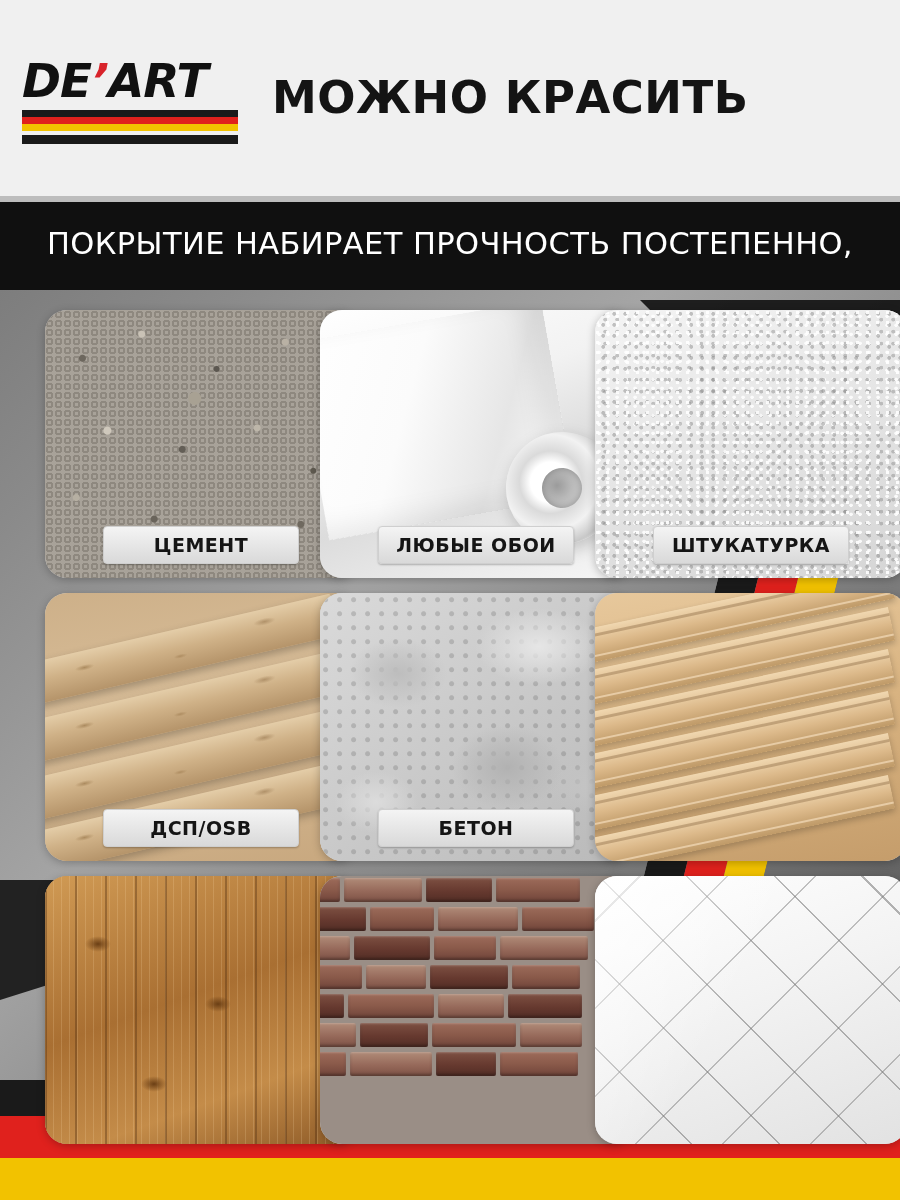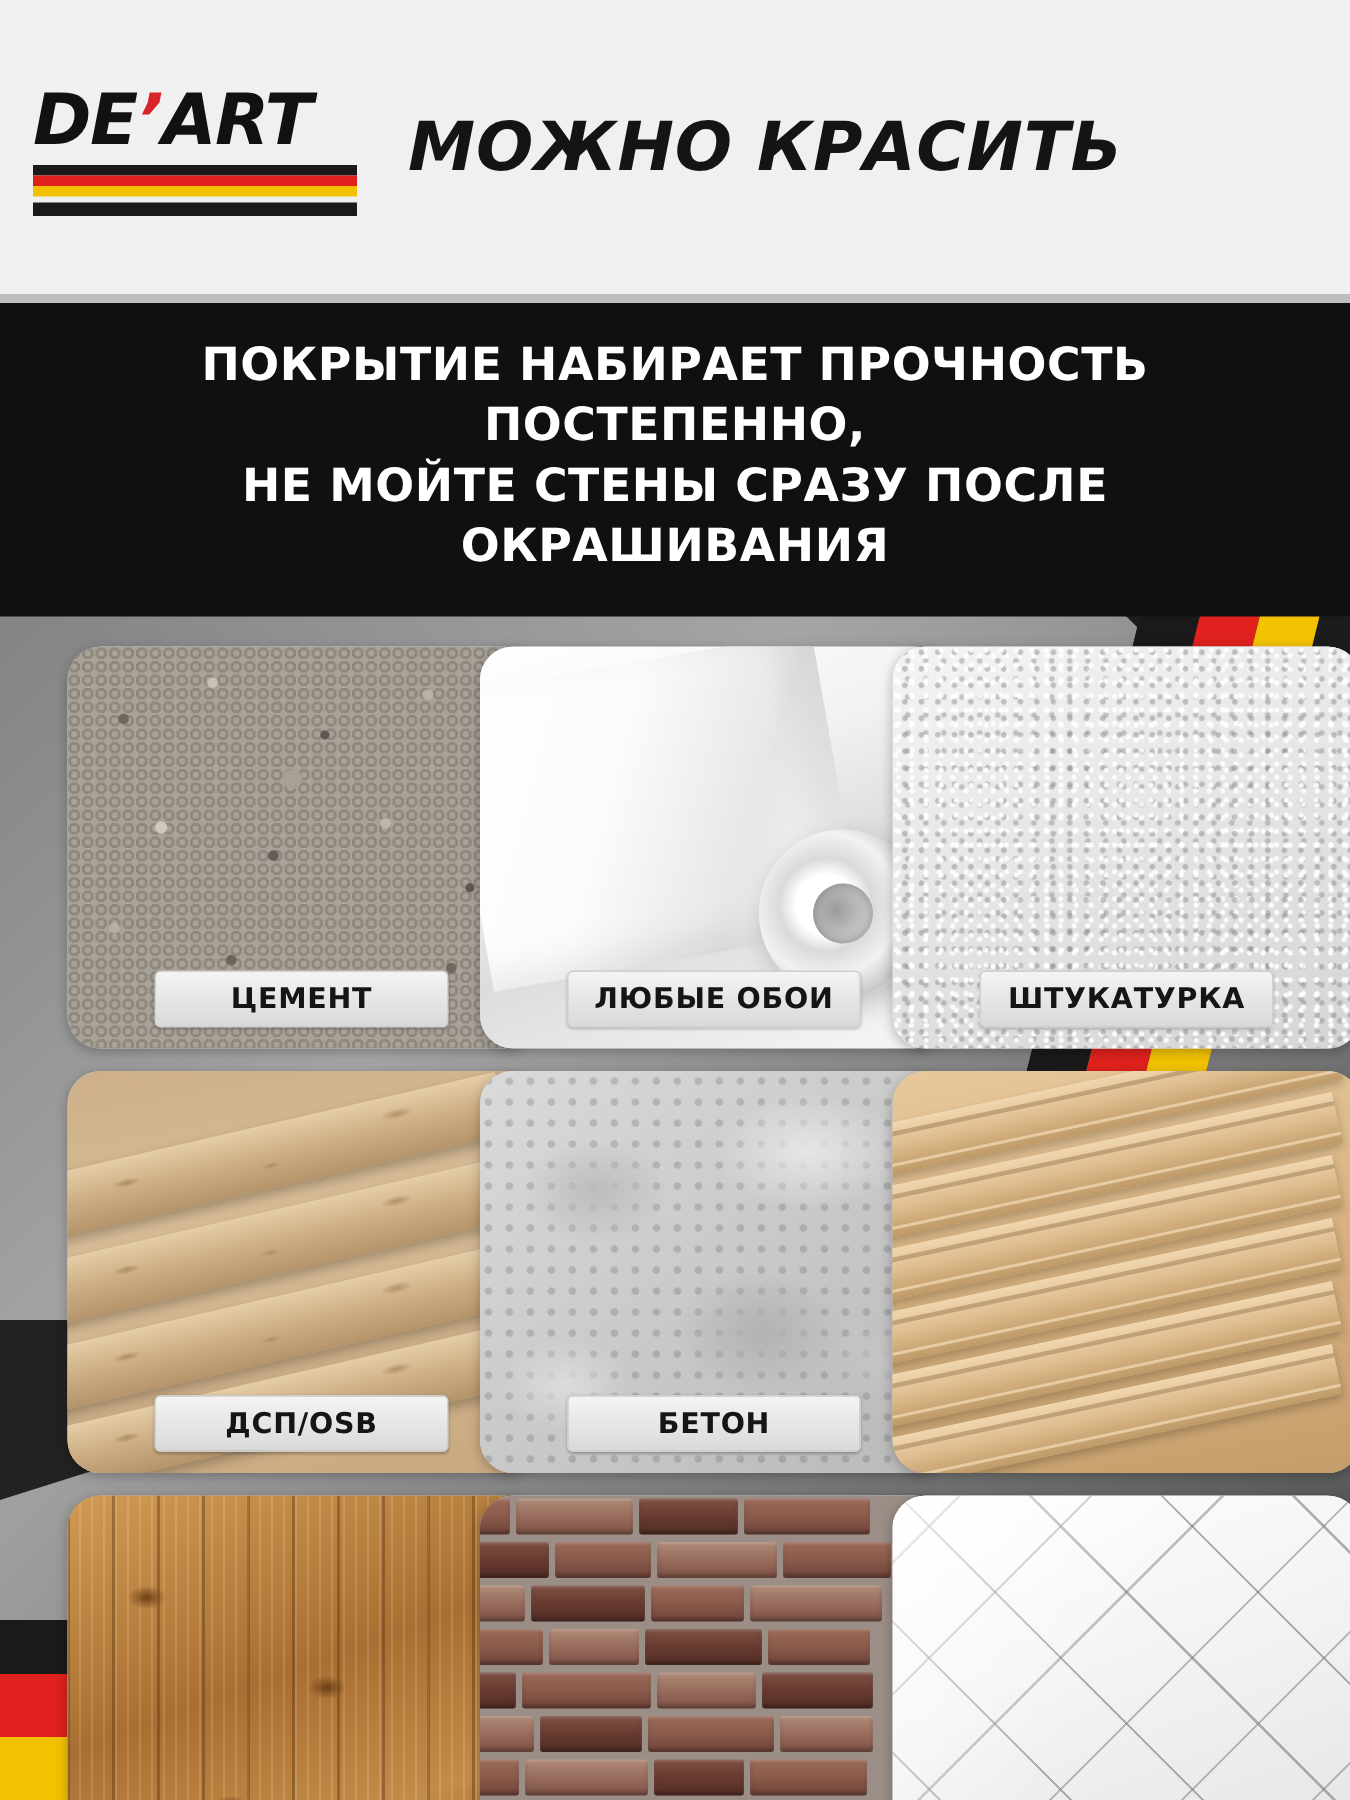--- a/index.html
+++ b/index.html
@@ -137,42 +137,41 @@
   }
   .header-title .line {
     font-family: "DejaVu Sans", sans-serif;
     font-weight: 700;
     font-size: 45px;
     line-height: 1.14;
     color: #141414;
     letter-spacing: 0.5px;
     text-transform: uppercase;
     white-space: nowrap;
-    font-style: italic;
   }
 
   .header-rule {
     position: relative;
     z-index: 4;
     height: 6px;
     background: #bdbdbd;
   }
 
   
   .sub-band {
     position: relative;
     z-index: 4;
     background: #101010;
     padding: 22px 40px 26px;
     box-sizing: border-box;
     text-align: center;
   }
   .sub-band .line {
     font-family: "DejaVu Sans", sans-serif;
-    font-weight: 700;
+    font-weight: 400;
     font-size: 30.5px;
     line-height: 1.32;
     letter-spacing: .4px;
     color: #ffffff;
     text-transform: uppercase;
   }
 
   
   .grid {
     position: relative;
@@ -434,21 +433,20 @@
       <div class="logo-bar"></div>
     </div>
     <div class="header-title">
       <div class="line">МОЖНО КРАСИТЬ</div>
     </div>
   </div>
   <div class="header-rule"></div>
 
   <div class="sub-band">
     <div class="line">ПОКРЫТИЕ НАБИРАЕТ ПРОЧНОСТЬ ПОСТЕПЕННО,</div>
-    <div class="line">НЕ МОЙТЕ СТЕНЫ СРАЗУ ПОСЛЕ ОКРАШИВАНИЯ</div>
   </div>
 
   <div class="grid">
 
     <div class="tile">
       <div class="surface s-cement"></div>
       <div class="caption">ЦЕМЕНТ</div>
     </div>
 
     <div class="tile">

